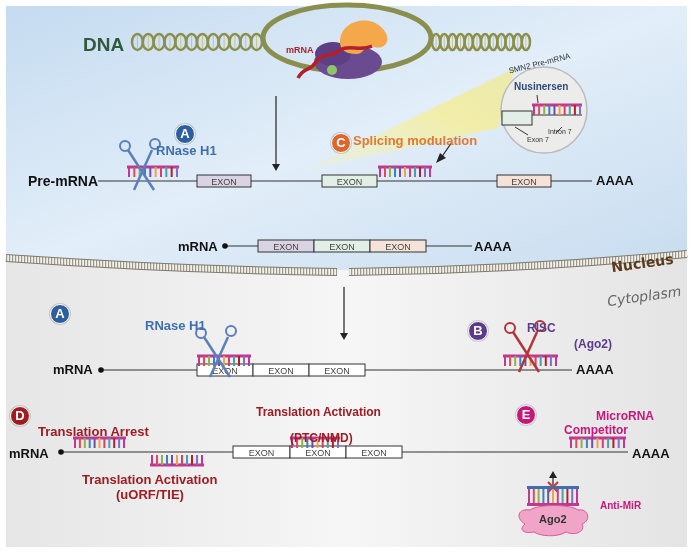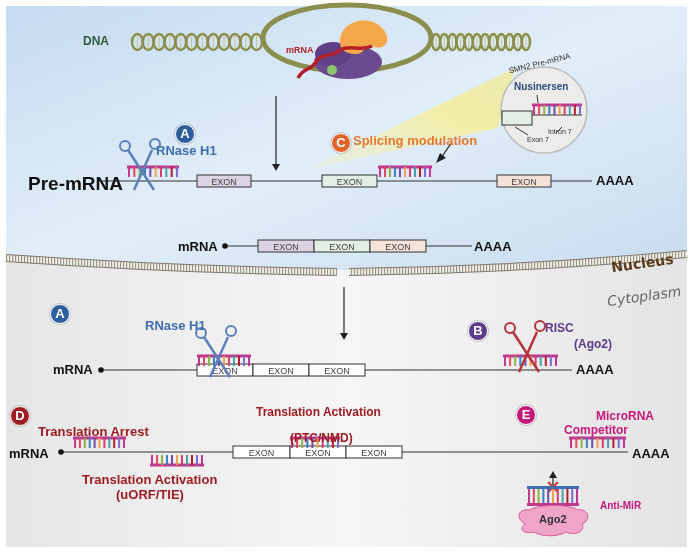--- a/index.html
+++ b/index.html
@@ -333,46 +333,46 @@
           <circle cx="15" cy="-24" r="5" fill="none" stroke="#b3343a" stroke-width="2"></circle>
         </g>
       </g>
 
   <g>
     <path d="M525,524 C515,518 518,508 530,510 C538,504 570,504 578,510 C588,508 592,520 582,524 C586,532 574,536 566,532 C556,538 540,536 534,532 C524,534 518,530 525,524 Z" fill="#f0a4c8" stroke="#d55c97" stroke-width="1"></path>
   </g>
 </svg>
 
 
-<div class="lbl" style="left:83px;top:35px;font-size:12px;color:#2f5a3c;">DNA</div>
+<div class="lbl" style="left:83px;top:35px;font-size:19px;color:#2f5a3c;">DNA</div>
 <div class="lbl" style="left:286px;top:46px;font-size:9px;color:#b3202a;">mRNA</div>
 
 <div class="badge" style="left:175px;top:124px;background:#2d5e9e;">A</div>
 <div class="lbl" style="left:156px;top:144px;font-size:13px;color:#3f6fae;">RNase H1</div>
 <div class="badge" style="left:331px;top:133px;background:#e0652a;">C</div>
 <div class="lbl" style="left:353px;top:134px;font-size:13px;color:#e3792f;">Splicing modulation</div>
 
 <div class="lbl" style="left:508px;top:60px;font-size:8px;color:#333;font-weight:normal;transform:rotate(-14deg);">SMN2 Pre-mRNA</div>
 <div class="lbl" style="left:514px;top:82px;font-size:10px;color:#2d4a77;">Nusinersen</div>
 <div class="lbl" style="left:527px;top:136px;font-size:7px;color:#333;font-weight:normal;">Exon 7</div>
 <div class="lbl" style="left:548px;top:128px;font-size:7px;color:#333;font-weight:normal;">Intron 7</div>
 
-<div class="lbl" style="left:28px;top:174px;font-size:19px;color:#111;">Pre-mRNA</div>
+<div class="lbl" style="left:28px;top:174px;font-size:14px;color:#111;">Pre-mRNA</div>
 <div class="lbl" style="left:596px;top:174px;font-size:13px;color:#111;">AAAA</div>
 
 <div class="lbl" style="left:178px;top:240px;font-size:13px;color:#111;">mRNA</div>
 <div class="lbl" style="left:474px;top:240px;font-size:13px;color:#111;">AAAA</div>
 
 <div class="lbl" style="left:611px;top:256px;font-size:14px;color:#5a3c1c;font-weight:bold;font-family:'DejaVu Sans',sans-serif;transform:rotate(-8deg);">Nucleus</div>
 <div class="lbl" style="left:607px;top:289px;font-size:14px;color:#666;font-weight:normal;font-style:italic;font-family:'DejaVu Sans',sans-serif;transform:rotate(-8deg);">Cytoplasm</div>
 
 <div class="badge" style="left:50px;top:304px;background:#2d5e9e;">A</div>
 <div class="lbl" style="left:145px;top:319px;font-size:13px;color:#3f6fae;">RNase H1</div>
 <div class="badge" style="left:468px;top:321px;background:#5b3b8c;">B</div>
-<div class="lbl" style="left:545px;top:322px;font-size:12px;color:#5b3b8c;">RISC</div>
+<div class="lbl" style="left:527px;top:322px;font-size:12px;color:#5b3b8c;">RISC</div>
 <div class="lbl" style="left:538px;top:338px;font-size:12px;color:#5b3b8c;padding-left:36px;">(Ago2)</div>
 
 <div class="lbl" style="left:53px;top:363px;font-size:13px;color:#111;">mRNA</div>
 <div class="lbl" style="left:576px;top:363px;font-size:13px;color:#111;">AAAA</div>
 
 <div class="badge" style="left:10px;top:406px;background:#9e1c22;">D</div>
 <div class="lbl" style="left:38px;top:425px;font-size:13px;color:#9e1c22;">Translation Arrest</div>
 <div class="lbl" style="left:256px;top:406px;font-size:12px;color:#9e1c22;">Translation Activation</div>
 <div class="lbl" style="left:290px;top:420px;font-size:12px;color:#9e1c22;margin-top:12px;">(PTC/NMD)</div>
 <div class="lbl" style="left:82px;top:473px;font-size:13px;color:#9e1c22;">Translation Activation</div>

